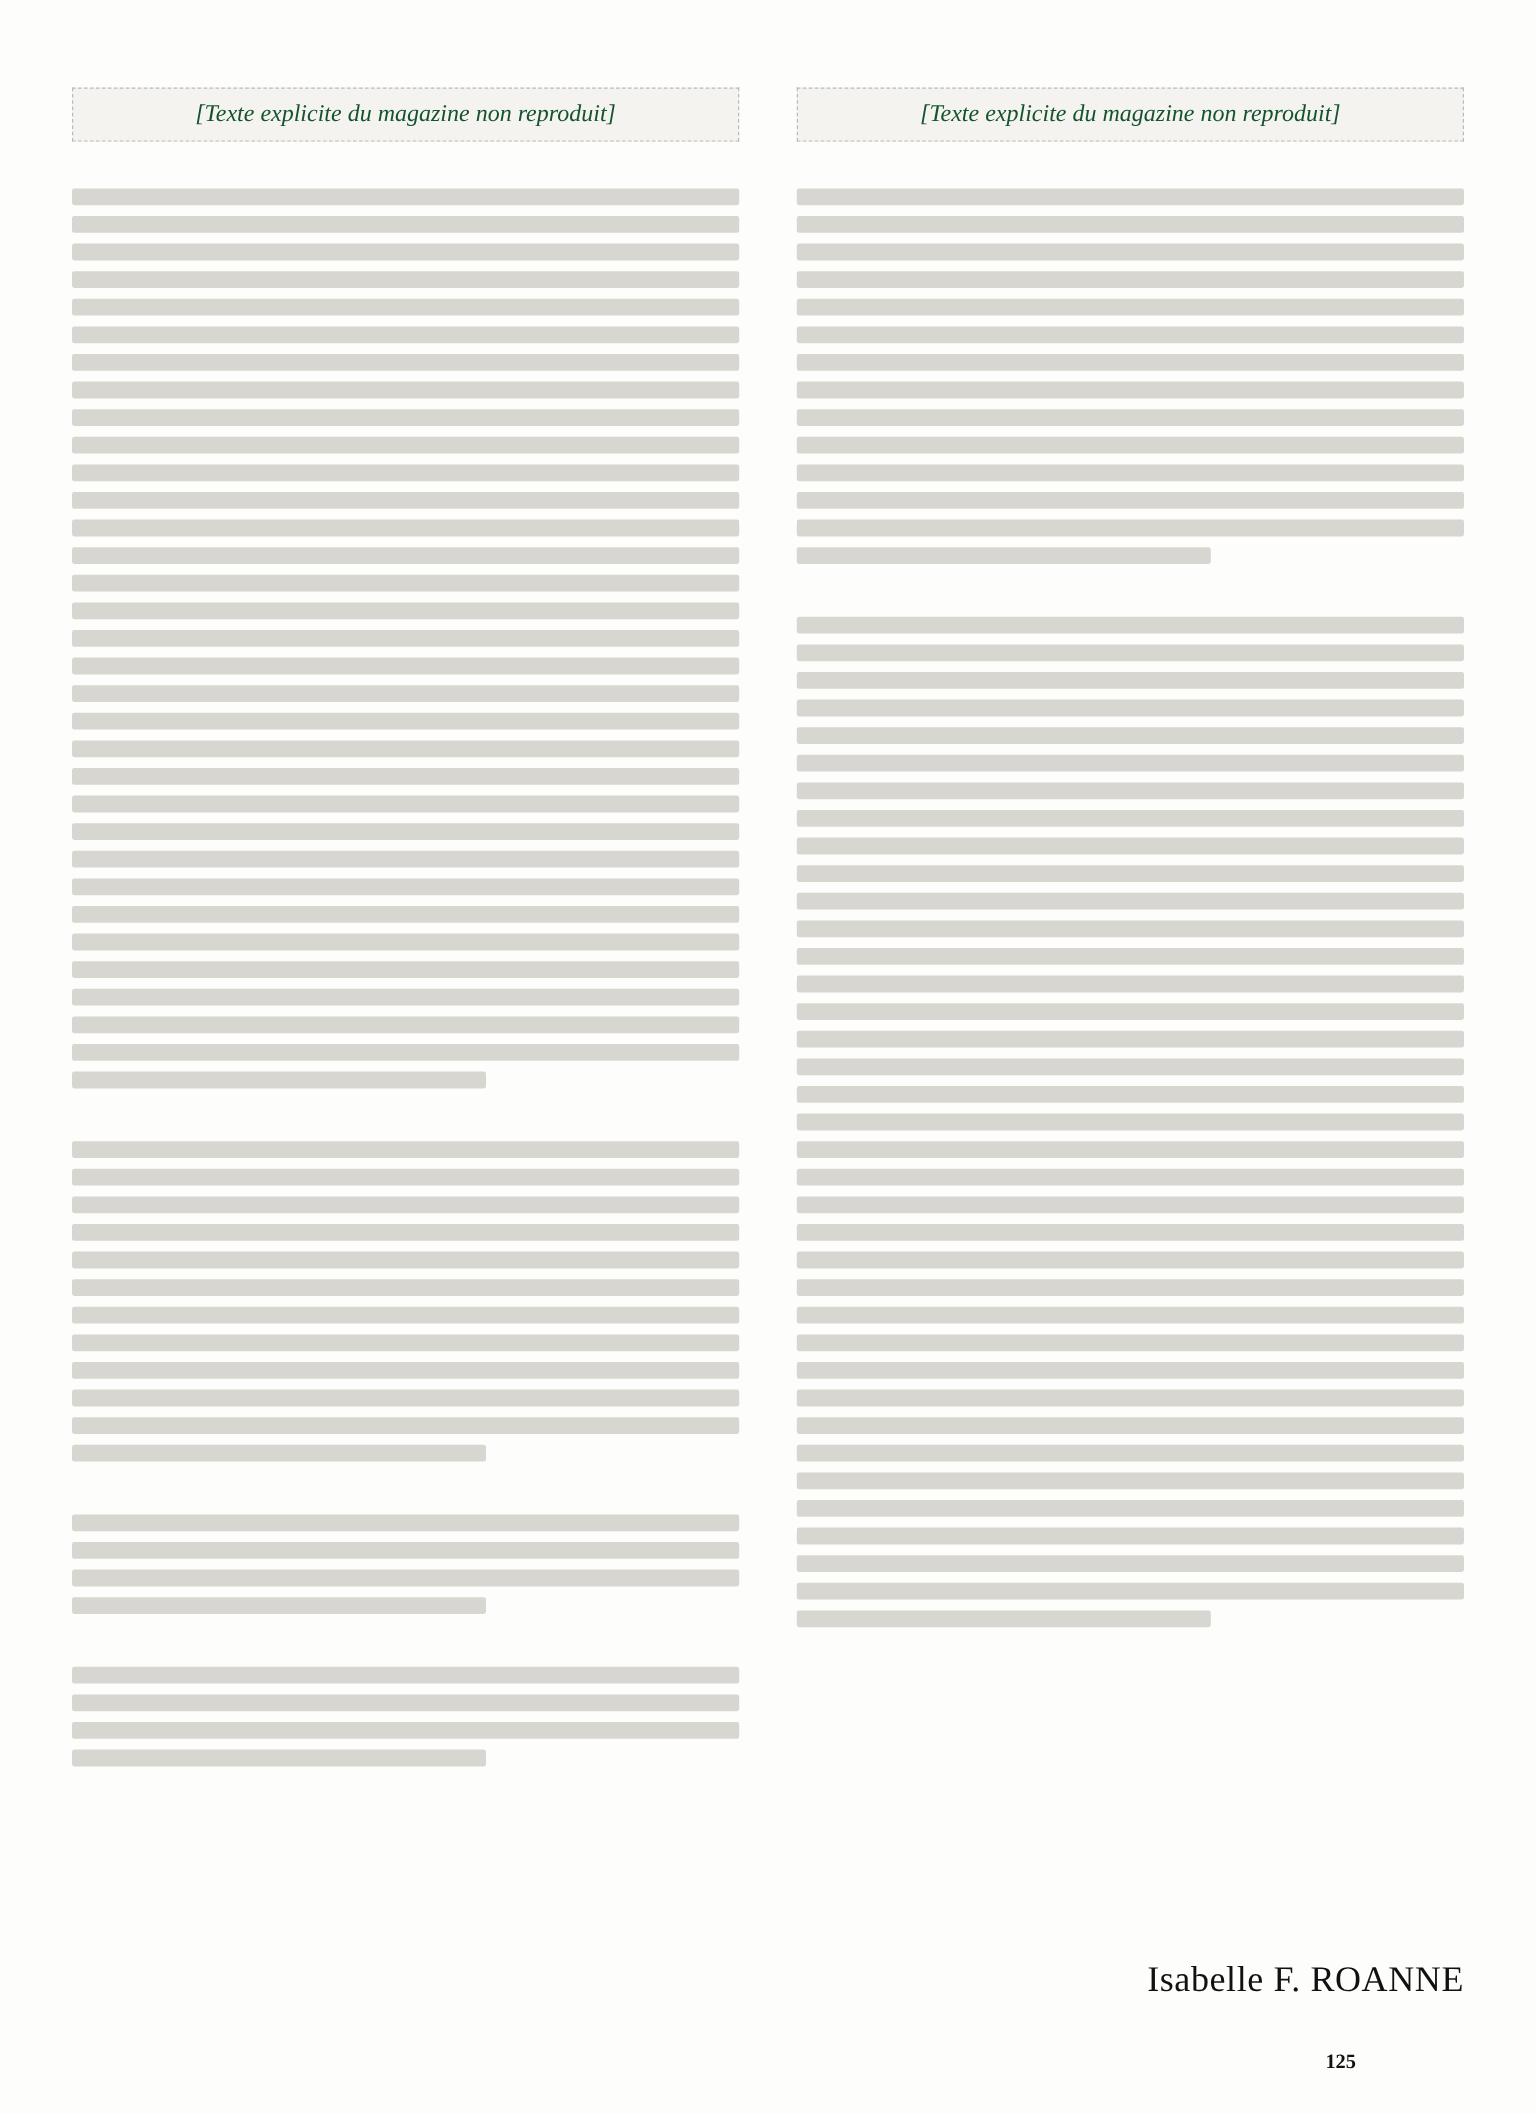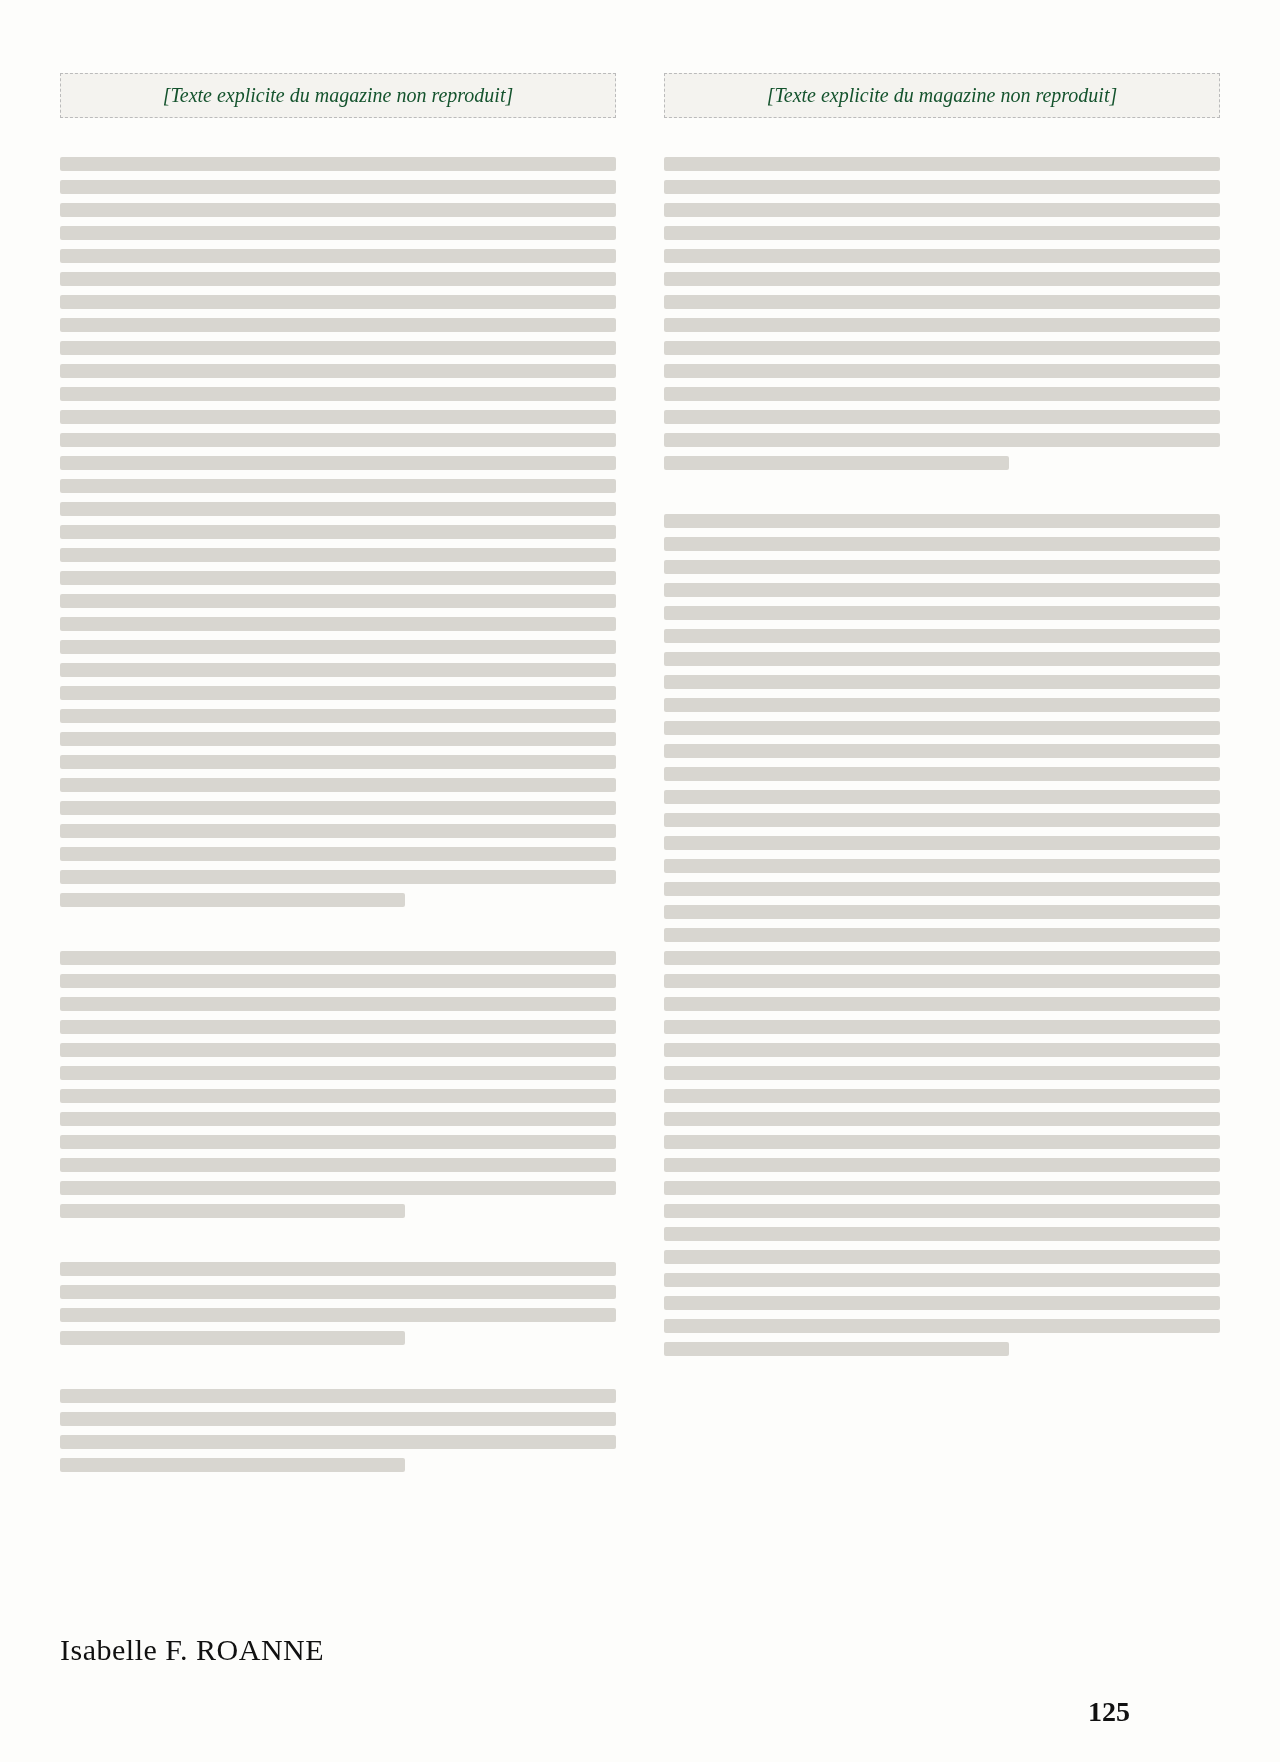--- a/index.html
+++ b/index.html
@@ -41,30 +41,31 @@
     text-align: center;
     font-style: italic;
     font-size: 20px;
     color: #14532d;
     border: 1px dashed #bbb;
     padding: 10px 14px;
     margin: 18px 0 30px 0;
     background: #f4f3ef;
   }
   .signature {
+    text-align: right;
     font-size: 30px;
     letter-spacing: 0.5px;
     margin-top: 18px;
     color: #111;
   }
   .page-number {
     position: absolute;
     right: 150px;
     bottom: 34px;
-    font-size: 28px;
+    font-size: 17px;
     font-weight: bold;
     color: #111;
   }
 </style>
 </head>
 <body>
 
 <div class="page">
   <div class="columns">
     <div class="column">

